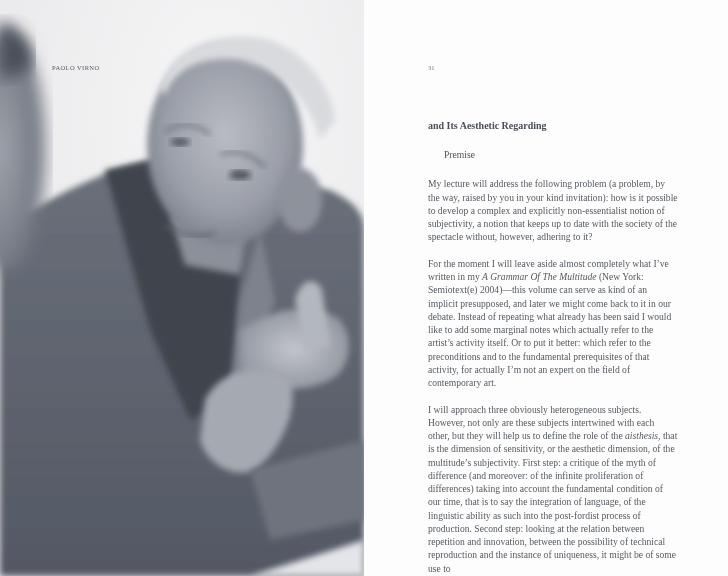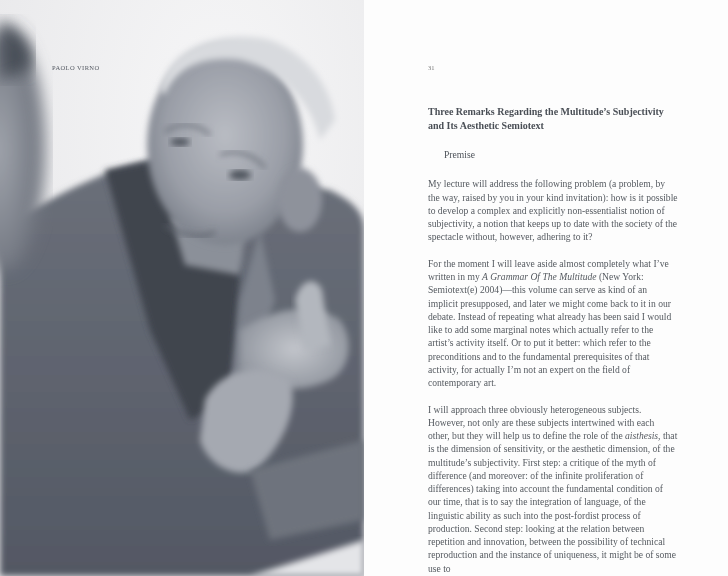--- a/index.html
+++ b/index.html
@@ -114,20 +114,20 @@
     </div>
     <div class="running-head">PAOLO VIRNO</div>
   </div>
   <div class="right-page"></div>
 </div>
 
 <div class="folio">31</div>
 
 <div class="content">
   <div class="title">
-    <span>Three Remarks Regarding the Multitude’s Subjectivity</span><br>
-    <span>and Its Aesthetic Semiotext</span>
+    <br>
+    <span>and Its Aesthetic Regarding</span>
   </div>
   <div class="section-heading">Premise</div>
   <p>My lecture will address the following problem (a problem, by the way, raised by you in your kind invitation): how is it possible to develop a complex and explicitly non-essentialist notion of subjectivity, a notion that keeps up to date with the society of the spectacle without, however, adhering to it?</p>
   <p><span>For the moment I will leave aside almost completely what I’ve written in my </span><em>A Grammar Of The Multitude</em><span> (New York: Semiotext(e) 2004)—this volume can serve as kind of an implicit presupposed, and later we might come back to it in our debate. Instead of repeating what already has been said I would like to add some marginal notes which actually refer to the artist’s activity itself. Or to put it better: which refer to the preconditions and to the fundamental prerequisites of that activity, for actually I’m not an expert on the field of contemporary art.</span></p>
   <p><span>I will approach three obviously heterogeneous subjects. However, not only are these subjects intertwined with each other, but they will help us to define the role of the </span><em>aisthesis</em><span>, that is the dimension of sensitivity, or the aesthetic dimension, of the multitude’s subjectivity. First step: a critique of the myth of difference (and moreover: of the infinite proliferation of differences) taking into account the fundamental condition of our time, that is to say the integration of language, of the linguistic ability as such into the post-fordist process of production. Second step: looking at the relation between repetition and innovation, between the possibility of technical reproduction and the instance of uniqueness, it might be of some use to</span></p>
 </div>
 
 </body></html>

